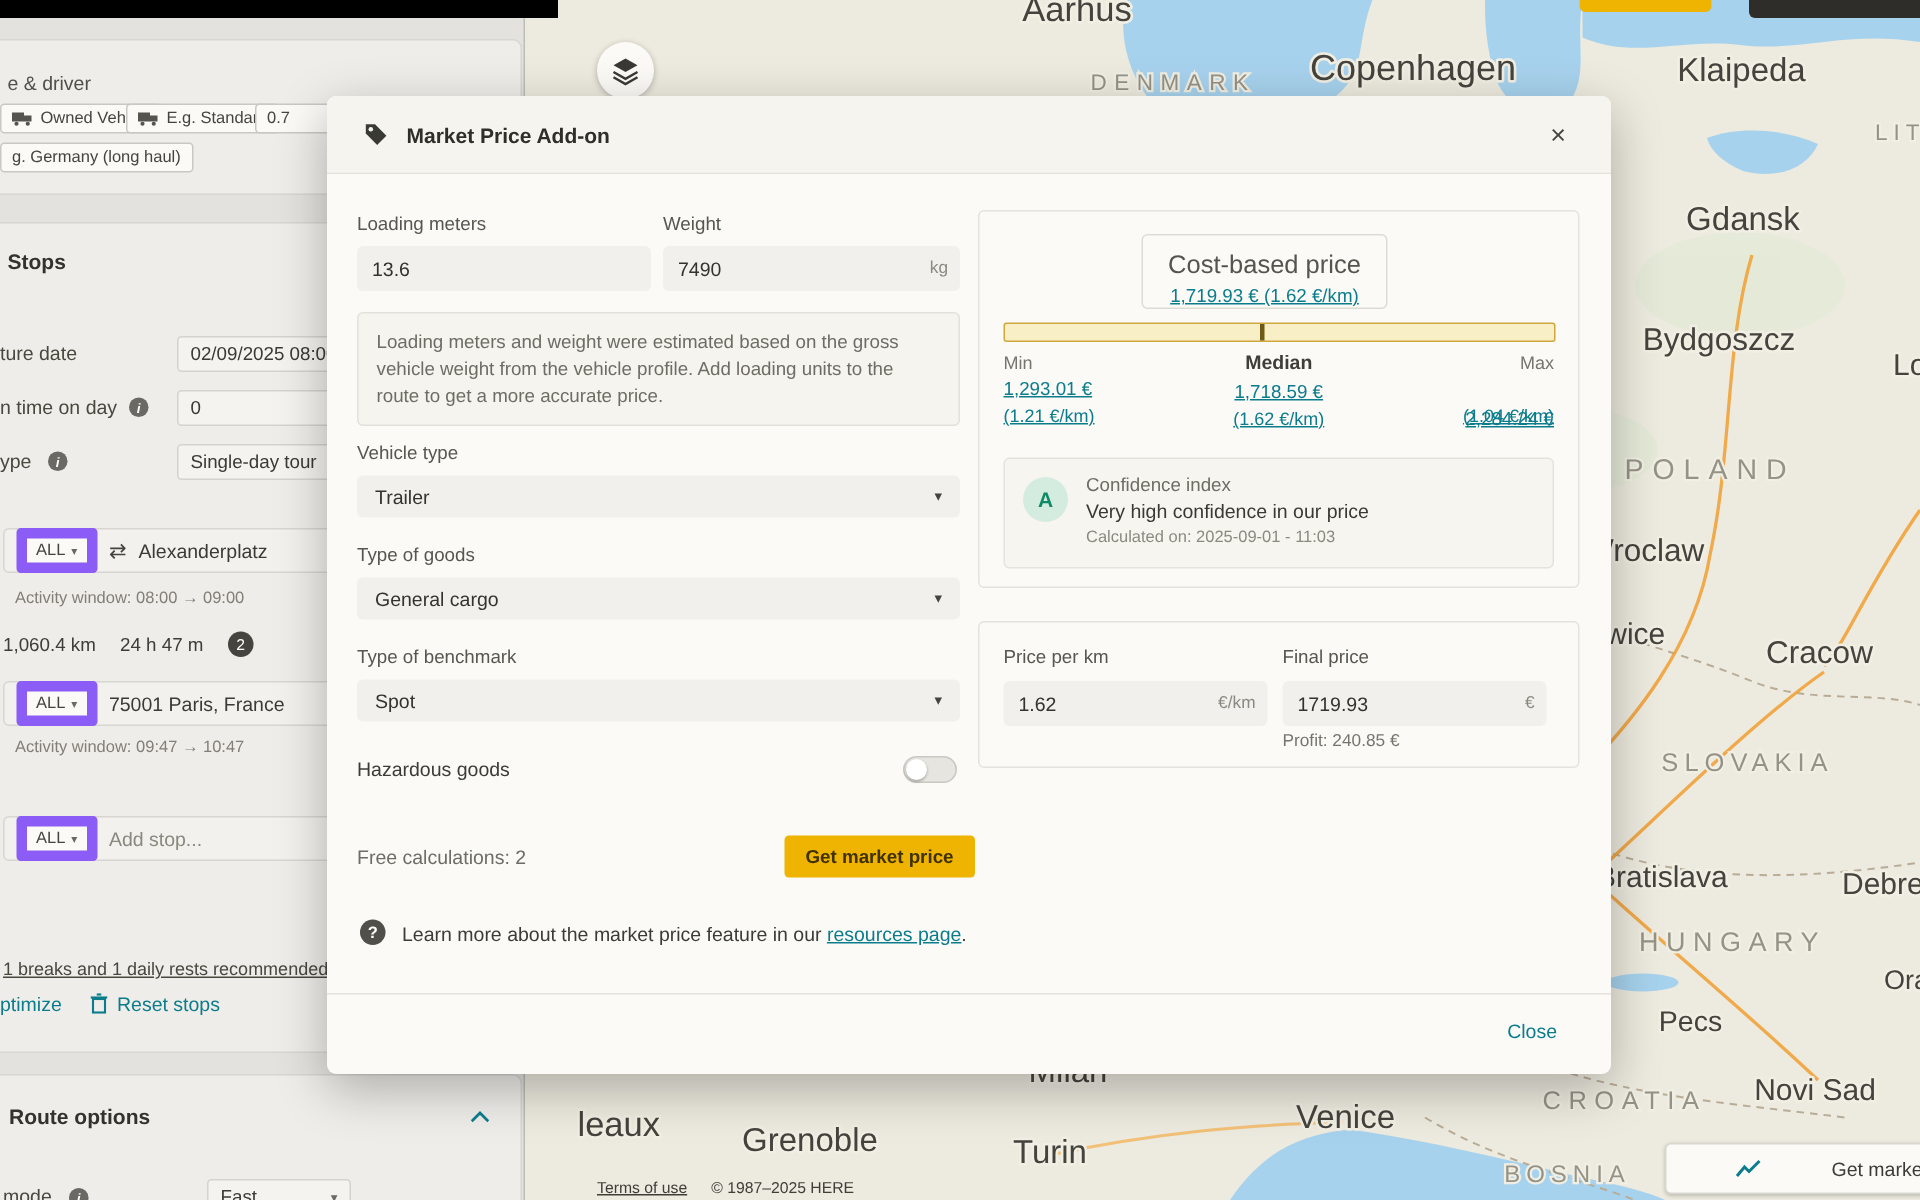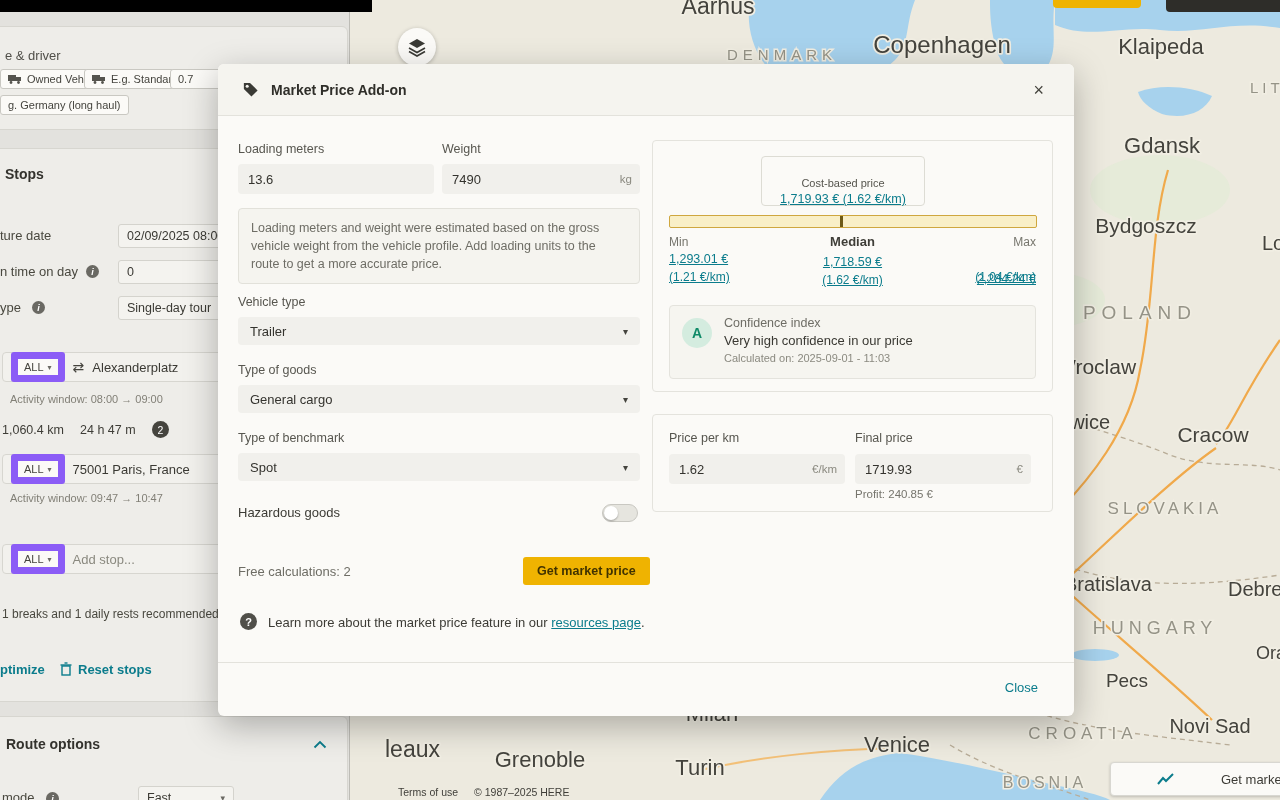--- a/index.html
+++ b/index.html
@@ -20,21 +20,21 @@
   #left-panel{position:absolute;left:0;top:12px;width:350px;height:788px;background:#e3e2de;border-right:1px solid #bdbcb6;z-index:2;overflow:hidden;}
   .card{position:absolute;left:-10px;width:358px;background:#eeede9;border:1px solid #d7d6d0;border-radius:6px;}
   .plabel{position:absolute;font-size:13px;color:#49483f;white-space:nowrap;}
   .pinput{position:absolute;background:#f4f3ef;border:1px solid #d4d3cd;border-radius:3px;height:24px;font-size:12.5px;color:#3b3a34;display:flex;align-items:center;padding:0 8px;white-space:nowrap;}
   .vchip{position:absolute;display:inline-flex;align-items:center;gap:5px;background:#fbfaf7;border:1px solid #c9c8c2;border-radius:3px;height:20px;padding:0 7px;font-size:11px;color:#45443e;white-space:nowrap;}
   .stop-row{position:absolute;left:2px;width:344px;height:30px;background:#f2f1ed;border:1px solid #d7d6d0;border-radius:4px;display:flex;align-items:center;gap:8px;padding:0 8px;}
   .all-chip{display:inline-flex;align-items:center;gap:4px;background:#fbfaf7;border:7px solid #8b5cf6;border-radius:3px;font-size:11px;color:#45443e;padding:2px 6px;cursor:pointer;}
   .all-chip .crt{font-size:8px;color:#6a6963;}
   .stop-name{font-size:13px;color:#3b3a34;white-space:nowrap;}
   .win-txt{position:absolute;font-size:11px;color:#817f76;white-space:nowrap;}
-  .teal-link{color:#0b7c8c;font-size:13px;font-weight:700;cursor:pointer;white-space:nowrap;}
+  .teal-link{color:#0b7c8c;font-size:13px;font-weight:400;cursor:pointer;white-space:nowrap;}
   .info-dot{display:inline-flex;align-items:center;justify-content:center;width:13px;height:13px;border-radius:50%;background:#6a6963;color:#fff;font-size:9px;font-style:italic;font-weight:700;}
   .badge-count{position:absolute;width:17px;height:17px;border-radius:50%;background:#45443e;color:#fff;font-size:10.5px;display:flex;align-items:center;justify-content:center;}
 
   
   #modal{position:absolute;left:218px;top:64px;width:856px;height:652px;background:#fbfaf7;border-radius:6px;box-shadow:0 10px 34px rgba(0,0,0,.28);z-index:10;}
   .m-header{height:52px;background:#f5f4ef;border-bottom:1px solid #e3e2dc;border-radius:6px 6px 0 0;display:flex;align-items:center;padding:0 24px;}
   .m-title{font-size:14px;font-weight:600;color:#2f2e29;margin-left:12px;}
   .m-close{margin-left:auto;font-size:18px;color:#45443e;background:none;border:none;cursor:pointer;line-height:1;}
   .flabel{position:absolute;font-size:12.5px;color:#57564f;white-space:nowrap;}
   .inwrap{position:absolute;}
@@ -130,21 +130,21 @@
     <div class="abs" style="left:816px;top:-12px;width:130px;height:24px;background:#2e2d29;border-radius:4px;"></div>
 
     <div id="map-market-btn" style="left:760px;top:762px;width:280px;padding-left:46px;">
       <svg width="18" height="14" viewBox="0 0 18 14">
         <polyline points="1,12 6,6 9,9 16,2" fill="none" stroke="#0b7c8c" stroke-width="2"></polyline>
       </svg>
       <span style="margin-left:46px;">Get market price</span>
     </div>
 
     <div class="map-attr" style="left:48px;top:786px;">
-      <span style="cursor:pointer;">Terms of use</span>
+      <span style="text-decoration:underline;cursor:pointer;">Terms of use</span>
       <span>© 1987–2025 HERE</span>
     </div>
   </div>
 
   <div class="abs" style="left:0;top:0;width:372px;height:12px;background:#000;z-index:3;"></div>
 
   <div id="left-panel">
     <div class="card" style="top:14px;height:104px;"></div>
     <div class="card" style="top:136px;height:554px;"></div>
     <div class="card" style="top:704px;height:110px;"></div>
@@ -218,21 +218,21 @@
     <span class="win-txt" style="left:10px;top:480px;">Activity window: 09:47 → 10:47</span>
 
     <div class="stop-row" style="top:532px;">
       <span class="all-chip">
           <span>ALL</span>
           <span class="crt">▾</span>
         </span>
       <span class="stop-name" style="color:#8a897f;">Add stop...</span>
     </div>
 
-    <span class="plabel" style="left:2px;top:595px;font-size:12px;">1 breaks and 1 daily rests recommended</span>
+    <span class="plabel" style="left:2px;top:627px;font-size:12px;text-decoration:underline;">1 breaks and 1 daily rests recommended</span>
 
     <span class="teal-link abs" style="left:0;top:650px;">ptimize</span>
     <svg class="abs" style="left:60px;top:650px;" width="12" height="14" viewBox="0 0 12 14">
       <rect x="2" y="4" width="8" height="9" fill="none" stroke="#0b7c8c" stroke-width="1.4"></rect>
       <line x1="0.5" y1="3" x2="11.5" y2="3" stroke="#0b7c8c" stroke-width="1.4"></line>
       <line x1="4.5" y1="1" x2="7.5" y2="1" stroke="#0b7c8c" stroke-width="1.4"></line>
     </svg>
     <span class="teal-link abs" style="left:78px;top:650px;">Reset stops</span>
 
     <span class="plabel" style="left:6px;top:724px;font-size:14px;font-weight:700;color:#33322d;">Route options</span>
@@ -290,21 +290,21 @@
     <span class="flabel" style="left:20px;top:441px;font-size:13px;color:#3c3b35;">Hazardous goods</span>
     <div class="toggle" style="left:384px;top:440px;">
         <div class="knob"></div>
       </div>
 
     <span class="flabel" style="left:20px;top:500px;font-size:13px;color:#6e6d65;">Free calculations: 2</span>
     <button class="ybtn" style="left:305px;top:493px;">Get market price</button>
 
     <div class="rbox" style="left:434px;top:76px;width:401px;height:252px;">
       <div class="rbox" style="left:108px;top:15px;width:164px;height:50px;text-align:center;border-color:#dddcd4;">
-        <div style="font-size:11px;color:#55544d;margin-top:20px;">Cost-based price</div>
+        <div style="font-size:17px;color:#55544d;margin-top:10px;">Cost-based price</div>
         <div style="font-size:12.5px;margin-top:3px;"><span class="lk">1,719.93 € (1.62 €/km)</span></div>
       </div>
       <div class="slider-bar" style="left:16px;top:74px;width:368px;height:13px;">
         <div class="slider-marker" style="left:46.5%;"></div>
       </div>
       <span class="abs" style="left:16px;top:94px;font-size:12px;color:#76756d;">Min</span>
       <span class="abs" style="left:0;right:0;top:93px;text-align:center;font-size:13px;font-weight:600;color:#3f3e38;">Median</span>
       <span class="abs" style="right:16px;top:94px;font-size:12px;color:#76756d;">Max</span>
 
       <span class="lk abs" style="left:16px;top:111px;font-size:12.5px;">1,293.01 €</span>

